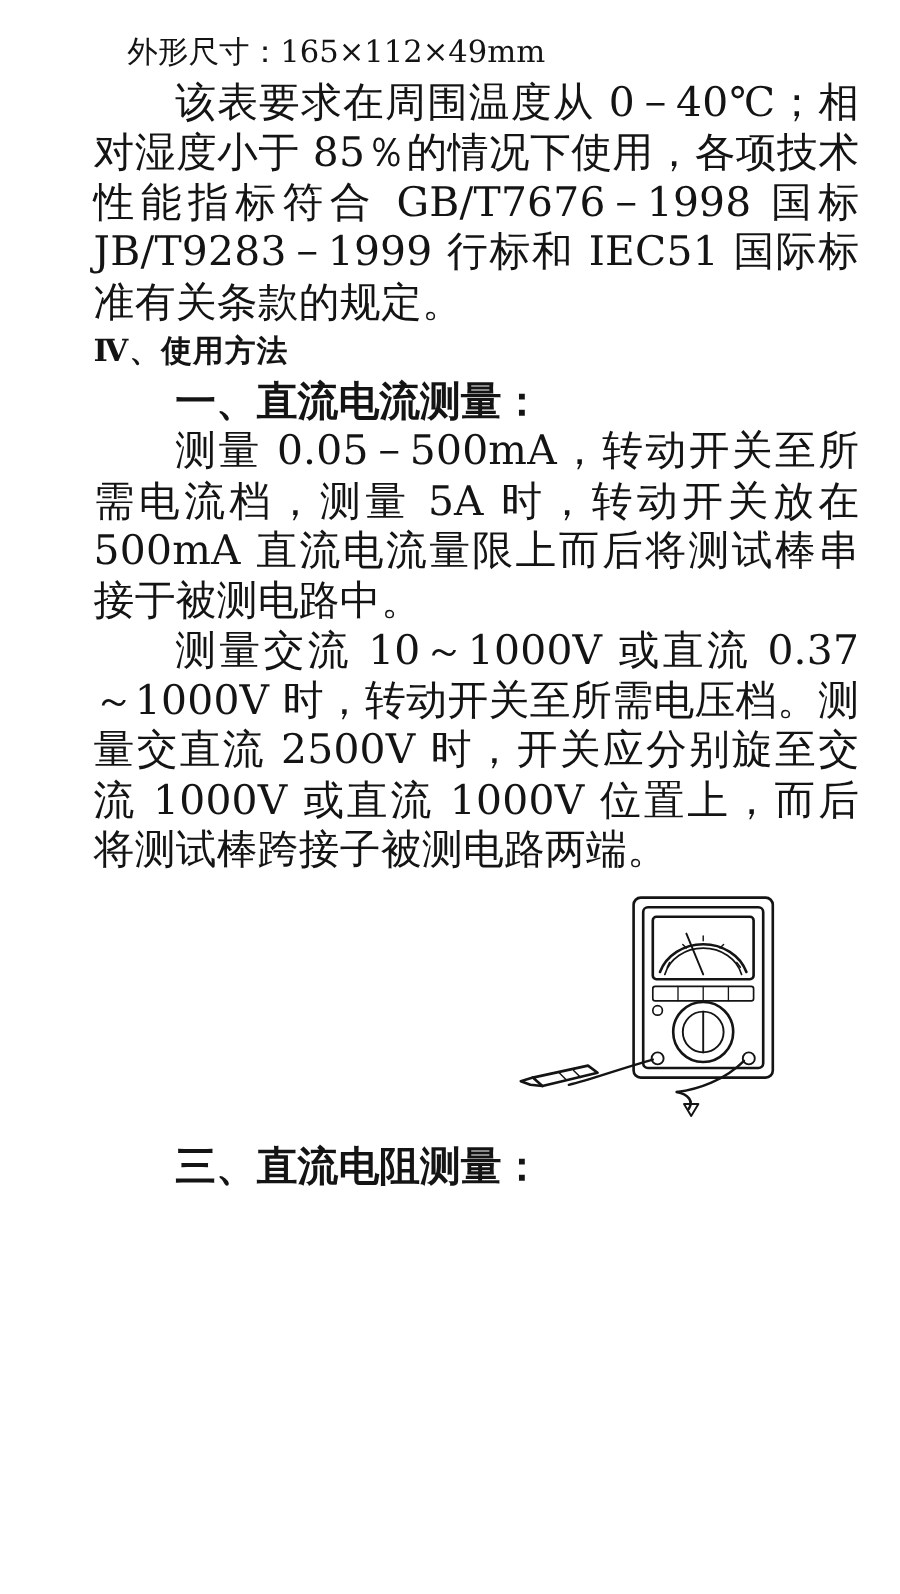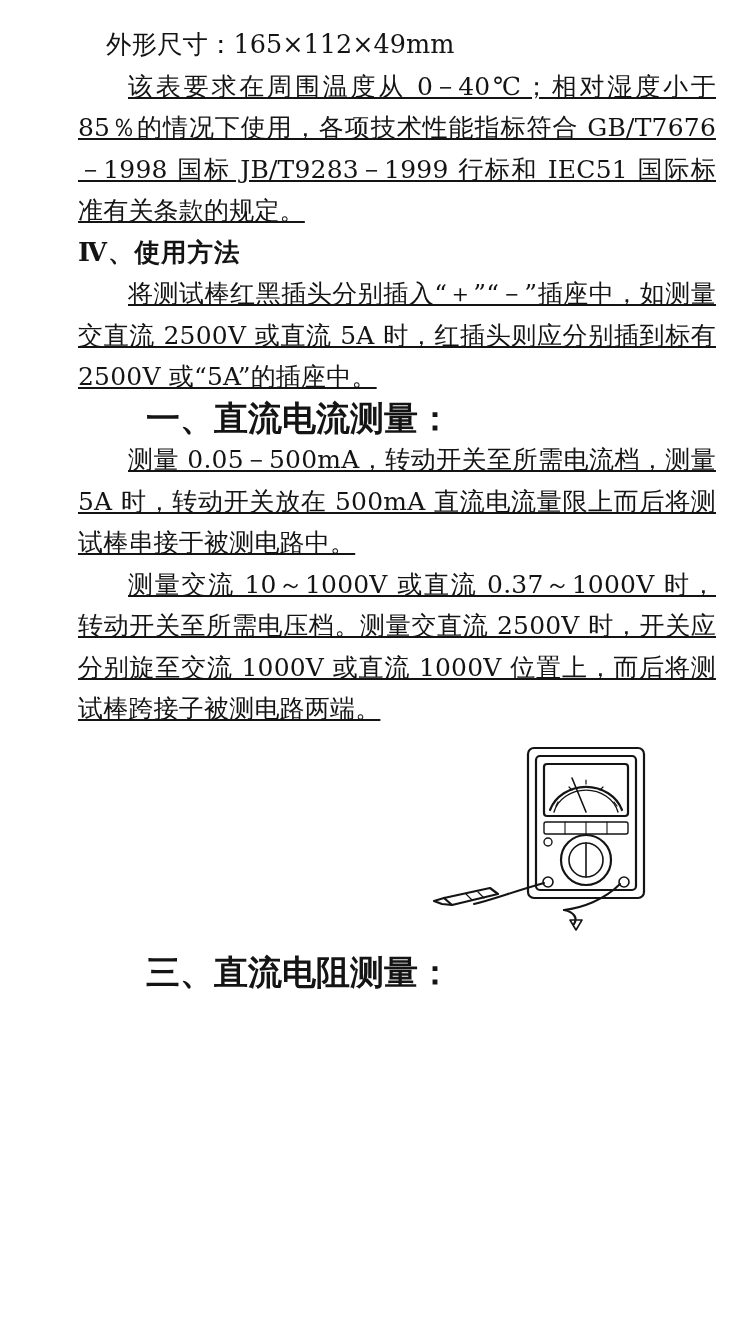--- a/index.html
+++ b/index.html
@@ -18,26 +18,25 @@
   .page {
     position: absolute;
     left: 0; top: 0;
     width: 750px;
     height: 1028px;
     padding: 24px 34px 0 78px;
     box-sizing: border-box;
   }
   p.line, p.para {
     margin: 0;
-    font-size: 25px;
+    font-size: 34px;
     line-height: 41.5px;
     letter-spacing: 0.2px;
     text-align: justify;
     text-justify: inter-character;
-    text-decoration: underline;
   }
   p.para {
     text-indent: 2em;
   }
   p.spec {
     margin: 0;
     font-size: 25.5px;
     line-height: 41.5px;
     text-indent: 1.1em;
     white-space: pre;
@@ -75,21 +74,20 @@
 <body>
 
 <div class="page">
 
   <p class="spec">外形尺寸：165×112×49mm</p>
 
   <p class="para">该表要求在周围温度从 0－40℃；相对湿度小于 85％的情况下使用，各项技术性能指标符合 GB/T7676－1998 国标 JB/T9283－1999 行标和 IEC51 国际标准有关条款的规定。</p>
 
   <p class="heading">Ⅳ、使用方法</p>
 
-  <p class="para">将测试棒红黑插头分别插入“＋”“－”插座中，如测量交直流 2500V 或直流 5A 时，红插头则应分别插到标有 2500V 或“5A”的插座中。</p>
 
   <p class="subhead">一、直流电流测量：</p>
   <p class="para">测量 0.05－500mA，转动开关至所需电流档，测量 5A 时，转动开关放在 500mA 直流电流量限上而后将测试棒串接于被测电路中。</p>
 
   <p class="para">测量交流 10～1000V 或直流 0.37～1000V 时，转动开关至所需电压档。测量交直流 2500V 时，开关应分别旋至交流 1000V 或直流 1000V 位置上，而后将测试棒跨接子被测电路两端。</p>
 
   <div class="figure-wrap">
     <svg class="figure" width="230" height="190" viewBox="0 0 230 190">
       <g fill="none" stroke="#141414" stroke-width="2.2" stroke-linejoin="round" stroke-linecap="round">
 

